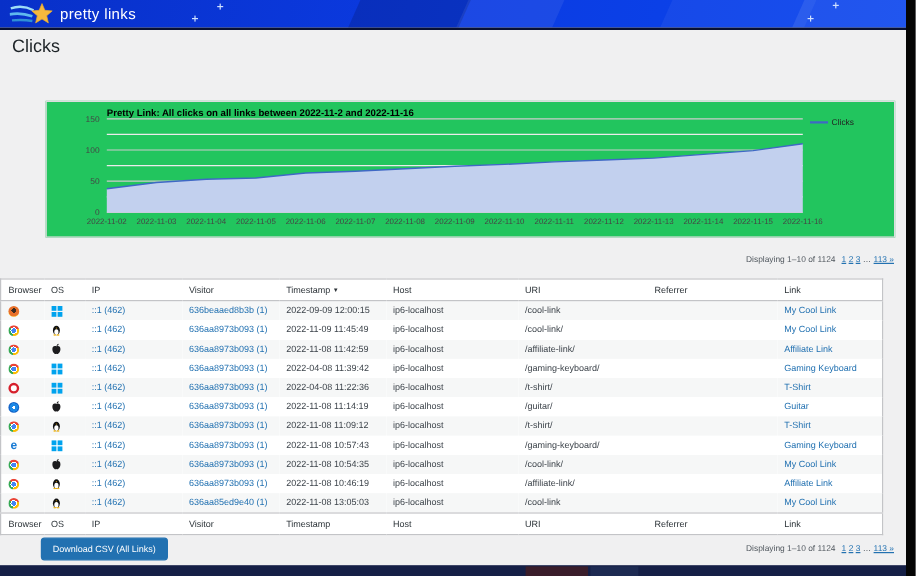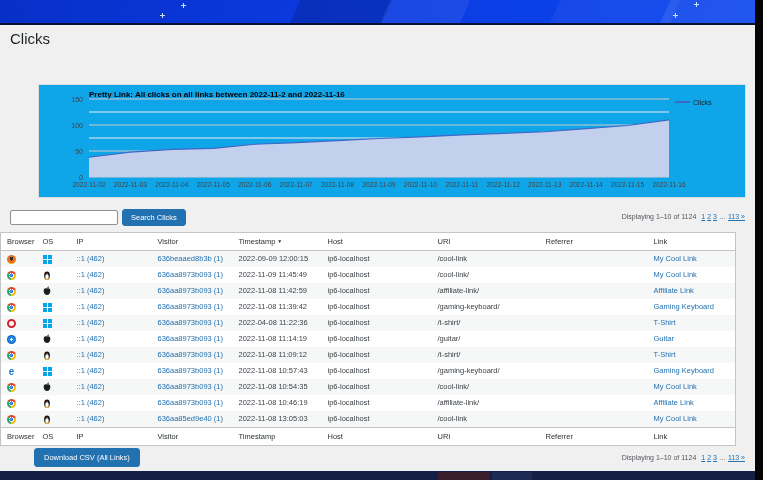--- a/index.html
+++ b/index.html
@@ -23,21 +23,21 @@
   #taskbar .seg2{position:absolute;left:492px;top:1px;width:40px;height:8px;background:#1d2a52;}
 
   
   #page-title{position:absolute;left:10px;top:30px;margin:0;font-size:15px;font-weight:400;color:#1d2327;}
   #filter-row{position:absolute;left:10px;top:55px;display:flex;align-items:center;gap:6px;}
   .filter-label{font-size:8px;color:#3c434a;}
   .btn{display:inline-block;background:#2271b1;color:#fff;border:1px solid #2271b1;border-radius:3px;
        font-size:7.5px;padding:3px 8px;cursor:pointer;font-family:"Liberation Sans",sans-serif;}
 
   
-  #chart-panel{position:absolute;left:38px;top:84px;width:706px;height:112px;background:#0ea5e9;border:1px solid #dcdcde;}
+  #chart-panel{position:absolute;left:38px;top:84px;width:706px;height:112px;background:#22c55e;border:1px solid #dcdcde;}
   #chart-svg{position:absolute;left:0;top:0;}
 
   
   #search-row{position:absolute;left:10px;top:209px;display:flex;align-items:center;gap:4px;}
   #search-input{width:100px;height:13px;border:1px solid #8c8f94;border-radius:2px;font-size:8px;padding:0 3px;background:#fff;}
   .pagination{font-size:7px;color:#50575e;display:flex;align-items:center;gap:3px;white-space:nowrap;}
   #top-pagination{position:absolute;right:18px;top:213px;}
   #bottom-pagination{position:absolute;right:18px;top:454px;}
   .page-links a{color:#2271b1;text-decoration:underline;cursor:pointer;margin-left:2px;}
   .page-links .ell{color:#50575e;margin-left:2px;}
@@ -78,20 +78,29 @@
 
   <div id="topbar">
     <div class="stripe" style="left:295px;width:92px;background:rgba(0,5,40,.18);"></div>
     <div class="stripe" style="left:385px;width:80px;background:rgba(255,255,255,.07);"></div>
     <div class="stripe" style="left:555px;width:120px;background:rgba(255,255,255,.05);"></div>
     <div class="stripe" style="left:665px;width:95px;background:rgba(255,255,255,.09);"></div>
     <span class="sparkle" style="left:160px;top:13px;"></span>
     <span class="sparkle" style="left:181px;top:3px;"></span>
     <span class="sparkle" style="left:673px;top:13px;"></span>
     <span class="sparkle" style="left:694px;top:2px;"></span>
+    <div class="brand">
+      <svg width="38" height="21" viewBox="0 0 38 21">
+        <path d="M1 6 C8 3.5 14 4.5 20 7.5" stroke="#9edcf7" stroke-width="2" fill="none"></path>
+        <path d="M0 11 C7 9.5 13 10.5 19 12.5" stroke="#5fb9ee" stroke-width="2.2" fill="none"></path>
+        <path d="M2 16 C8 15.5 13 15.5 19 16.5" stroke="#2f8fd6" stroke-width="2" fill="none"></path>
+        <polygon points="27,2 29.4,7.6 35.5,8.1 30.9,12.1 32.3,18.1 27,14.8 21.7,18.1 23.1,12.1 18.5,8.1 24.6,7.6" fill="#f6b93d" stroke="#e9a92c" stroke-width="0.6"></polygon>
+      </svg>
+      <span class="brand-text">pretty links</span>
+    </div>
   </div>
   <div id="topbar-underline"></div>
 
   <h1 id="page-title">Clicks</h1>
 
 
   <div id="chart-panel">
     <svg id="chart-svg" width="706" height="112" viewBox="0 0 706 112">
       <text x="50" y="12" font-size="8" font-weight="bold" fill="#000" font-family="Liberation Sans, sans-serif">Pretty Link: All clicks on all links between 2022-11-2 and 2022-11-16</text>
       <g id="chart-g">
@@ -122,24 +131,20 @@
           <text x="505.7142857142857" y="102" font-size="6.6" fill="#444" text-anchor="middle" font-family="Liberation Sans, sans-serif">2022-11-13</text>
           <text x="547.1428571428571" y="102" font-size="6.6" fill="#444" text-anchor="middle" font-family="Liberation Sans, sans-serif">2022-11-14</text>
           <text x="588.5714285714286" y="102" font-size="6.6" fill="#444" text-anchor="middle" font-family="Liberation Sans, sans-serif">2022-11-15</text>
           <text x="630" y="102" font-size="6.6" fill="#444" text-anchor="middle" font-family="Liberation Sans, sans-serif">2022-11-16</text>
           <line x1="636" y1="17" x2="651" y2="17" stroke="#3f68c5" stroke-width="2"></line>
           <text x="654" y="19.5" font-size="7" fill="#222" font-family="Liberation Sans, sans-serif">Clicks</text>
         </g>
     </svg>
   </div>
 
-  <div id="search-row">
-    <input id="search-input" type="text" value="" style="">
-    <button class="btn">Search Clicks</button>
-  </div>
 
   <div id="top-pagination" class="pagination">
     <span>Displaying 1–10 of 1124</span>
     <span class="page-links"><a>1</a><a>2</a><a>3</a><span class="ell">…</span><a>113 »</a></span>
   </div>
 
   <table id="clicks-table">
     <colgroup>
       <col style="width:36px">
         <col style="width:34px">
@@ -205,21 +210,21 @@
           <td>ip6-localhost</td>
           <td>/affiliate-link/</td>
           <td></td>
           <td><a>Affiliate Link</a></td>
         </tr>
         <tr>
           <td><span class="ico bi bi-chrome"></span></td>
           <td><span class="ico os-windows"></span></td>
           <td><a>::1 (462)</a></td>
           <td><a>636aa8973b093 (1)</a></td>
-          <td>2022-11-08 11:39:42</td>
+          <td>2022-04-08 11:39:42</td>
           <td>ip6-localhost</td>
           <td>/gaming-keyboard/</td>
           <td></td>
           <td><a>Gaming Keyboard</a></td>
         </tr>
         <tr>
           <td><span class="ico bi bi-opera"></span></td>
           <td><span class="ico os-windows"></span></td>
           <td><a>::1 (462)</a></td>
           <td><a>636aa8973b093 (1)</a></td>

